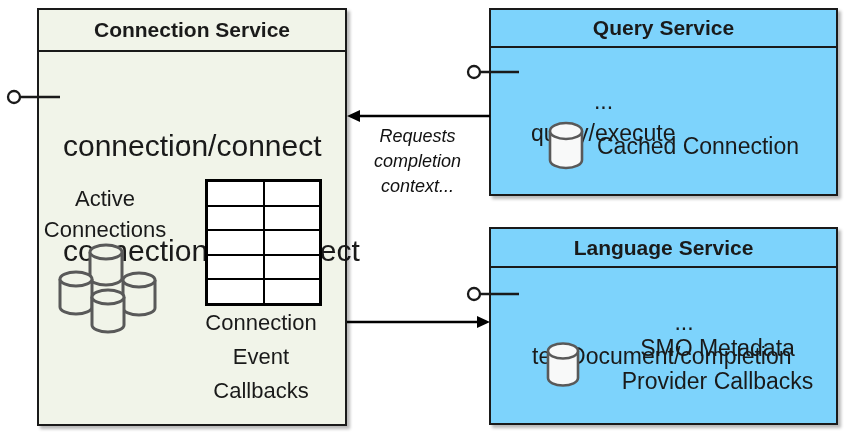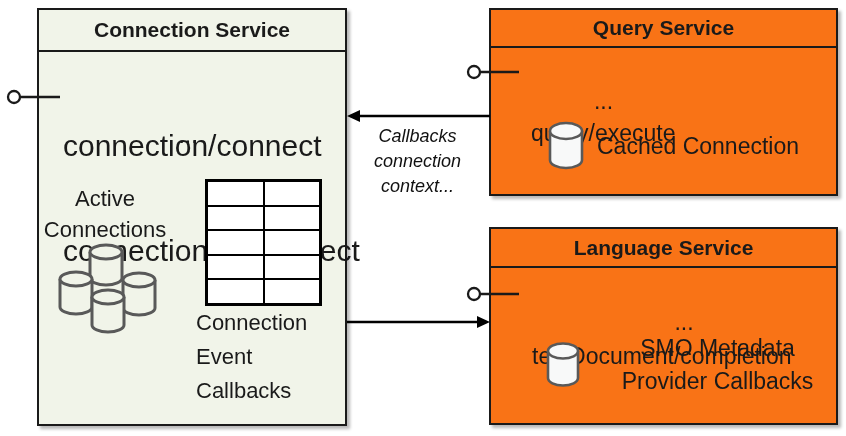--- a/index.html
+++ b/index.html
@@ -5,31 +5,31 @@
   html,body{margin:0;padding:0;background:#ffffff;}
   .canvas{
     position:relative;width:846px;height:436px;background:#ffffff;overflow:hidden;
     font-family:"Liberation Sans",sans-serif;color:#1a1a1a;
   }
   .box{
     position:absolute;border:2px solid #1a1a1a;box-sizing:border-box;
     box-shadow:3px 3px 3px rgba(0,0,0,0.28);
   }
   .box.green{background:#f1f4e9;}
-  .box.white{background:#f97316;}
+  .box.white{background:#7dd3fc;}
   .box-header{
     display:flex;align-items:center;justify-content:center;
     border-bottom:2px solid #1a1a1a;font-weight:bold;font-size:21px;
   }
   .abs{position:absolute;box-sizing:border-box;}
   .methods{font-size:30px;line-height:35px;white-space:pre;}
   .methods-sm{font-size:23px;line-height:30px;white-space:pre;}
   .ellipsis{font-size:23px;line-height:18px;text-align:center;}
   .iconlabel{font-size:22px;line-height:31px;text-align:center;}
-  .cb-label{font-size:22px;line-height:34px;}
+  .cb-label{font-size:22px;line-height:34px;text-align:center;}
   .row{display:flex;align-items:center;}
   .big-label{font-size:23px;}
   .two-line{font-size:23px;line-height:33px;text-align:center;}
   .arrow-label{
     position:absolute;font-size:18px;font-style:italic;line-height:25px;
     text-align:center;color:#111;
   }
   .cb-table{
     position:absolute;border:2px solid #000;background:#ffffff;
     display:grid;grid-template-columns:1fr 1fr;grid-template-rows:repeat(5,1fr);
@@ -150,15 +150,15 @@
       <line x1="490" y1="116" x2="357" y2="116" stroke="#000000" stroke-width="2.3"></line>
       <polygon points="347,116 360,110 360,122" fill="#000000"></polygon>
     </g>
 
     <g>
       <line x1="347" y1="322" x2="480" y2="322" stroke="#000000" stroke-width="2.3"></line>
       <polygon points="490,322 477,316 477,328" fill="#000000"></polygon>
     </g>
   </svg>
 
-  <div class="arrow-label" style="left:360px;top:124px;width:115px;">Callbacks connection context...</div>
+  <div class="arrow-label" style="left:360px;top:124px;width:115px;">Requests completion context...</div>
 
 </div>
 
 </body></html>

